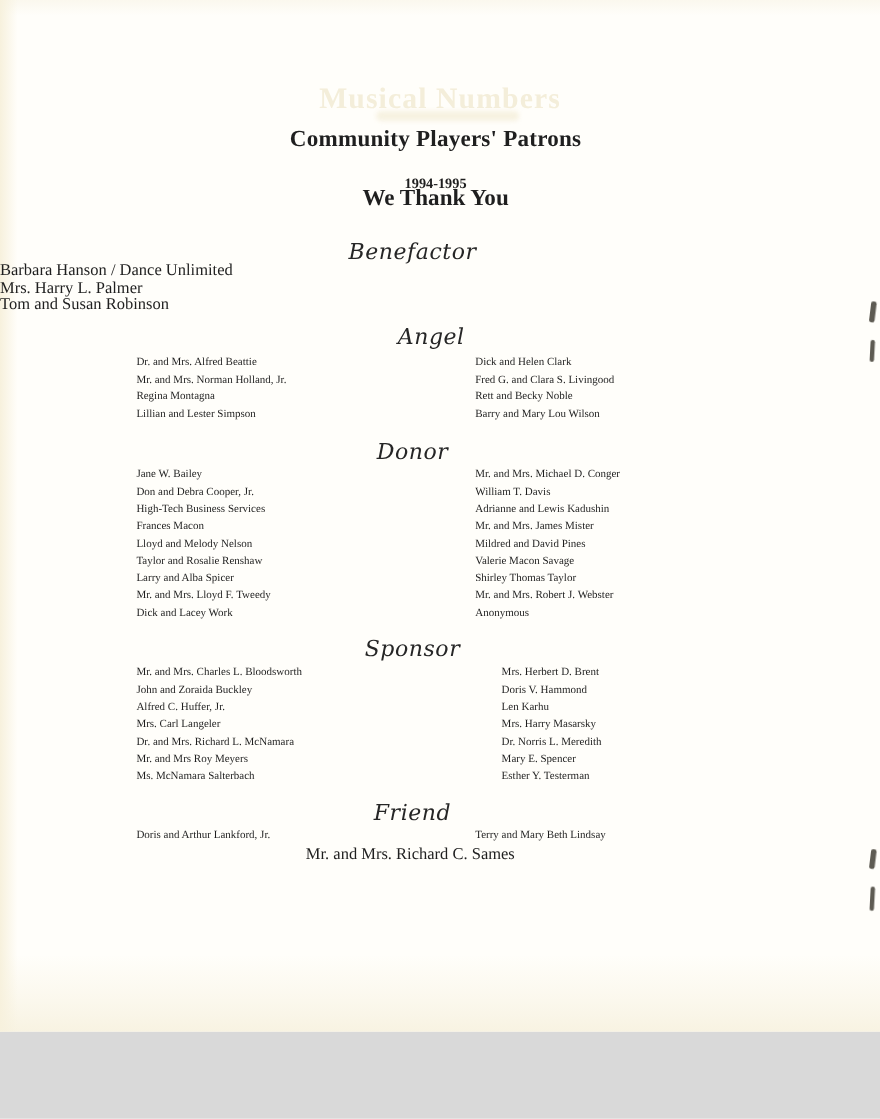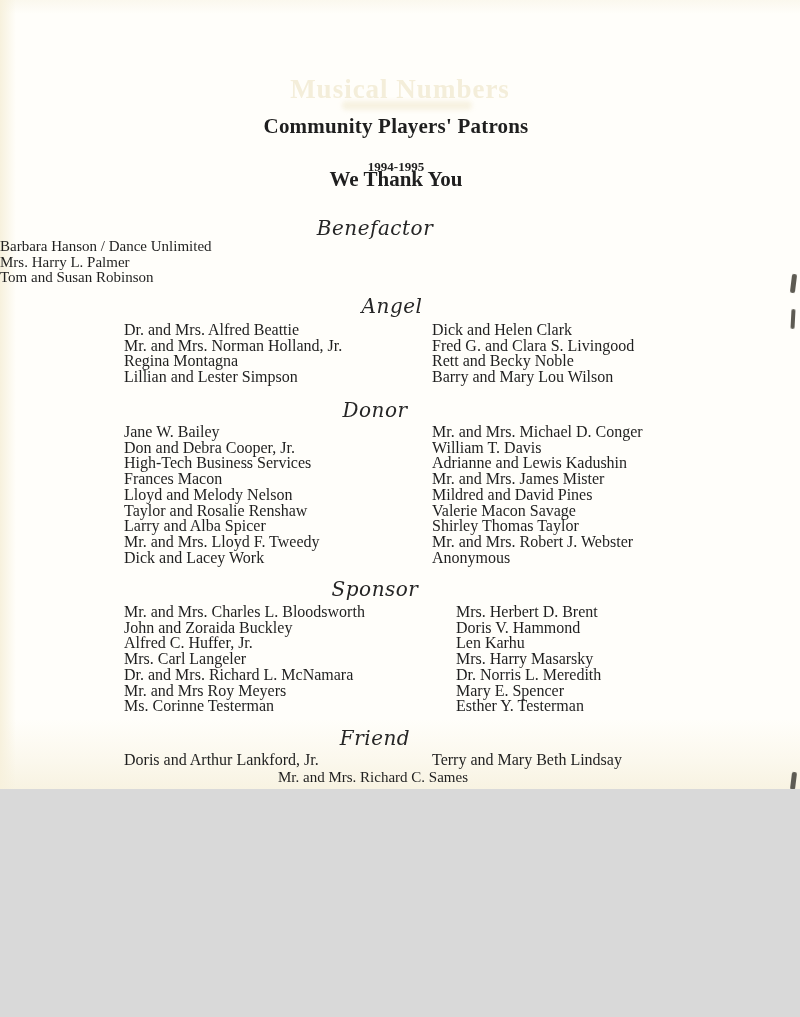--- a/index.html
+++ b/index.html
@@ -1,19 +1,19 @@
 <!DOCTYPE html>
 <html><head>
 <meta charset="utf-8">
 <style>
   html, body { margin: 0; padding: 0; background: #d9d9d9; }
   .page {
     position: relative;
     width: 800px;
-    height: 789px;
+    height: 938px;
     margin: 0 auto;
     overflow: hidden;
     background:
       linear-gradient(90deg, #f7f1dd 0px, rgba(247,241,221,0) 16px),
       linear-gradient(0deg, #f8f3e2 0px, rgba(248,243,226,0.55) 28px, rgba(248,243,226,0) 70px),
       linear-gradient(180deg, #fbf8ee 0px, rgba(251,248,238,0) 14px),
       #fffefa;
     font-family: "Liberation Serif", serif;
     color: #1f1f1f;
   }
@@ -73,21 +73,21 @@
     text-align: left;
     font-size: 15px;
     line-height: 15.7px;
   }
 
   .col2 {
     position: absolute;
     left: 124px; width: 560px;
     display: grid;
     grid-template-columns: 308px 1fr;
-    font-size: 16px;
+    font-size: 10px;
     line-height: 15.7px;
   }
   .cols-angel   { top: 322px; }
   .cols-donor   { top: 424px; }
   .cols-sponsor { top: 604px; gap: 24px; }
   .cols-friend  { top: 752px; }
 
   .center-line {
     position: absolute;
     left: 0; width: 746px;
@@ -172,21 +172,21 @@
 
   <div class="script-heading h-sponsor">Sponsor</div>
   <div class="col2 cols-sponsor">
     <div class="col">
         <div class="name-line">Mr. and Mrs. Charles L. Bloodsworth</div>
         <div class="name-line">John and Zoraida Buckley</div>
         <div class="name-line">Alfred C. Huffer, Jr.</div>
         <div class="name-line">Mrs. Carl Langeler</div>
         <div class="name-line">Dr. and Mrs. Richard L. McNamara</div>
         <div class="name-line">Mr. and Mrs Roy Meyers</div>
-        <div class="name-line">Ms. Corinne Testerman</div>
+        <div class="name-line">Ms. McNamara Salterbach</div>
       </div>
     <div class="col">
         <div class="name-line">Mrs. Herbert D. Brent</div>
         <div class="name-line">Doris V. Hammond</div>
         <div class="name-line">Len Karhu</div>
         <div class="name-line">Mrs. Harry Masarsky</div>
         <div class="name-line">Dr. Norris L. Meredith</div>
         <div class="name-line">Mary E. Spencer</div>
         <div class="name-line">Esther Y. Testerman</div>
       </div>

